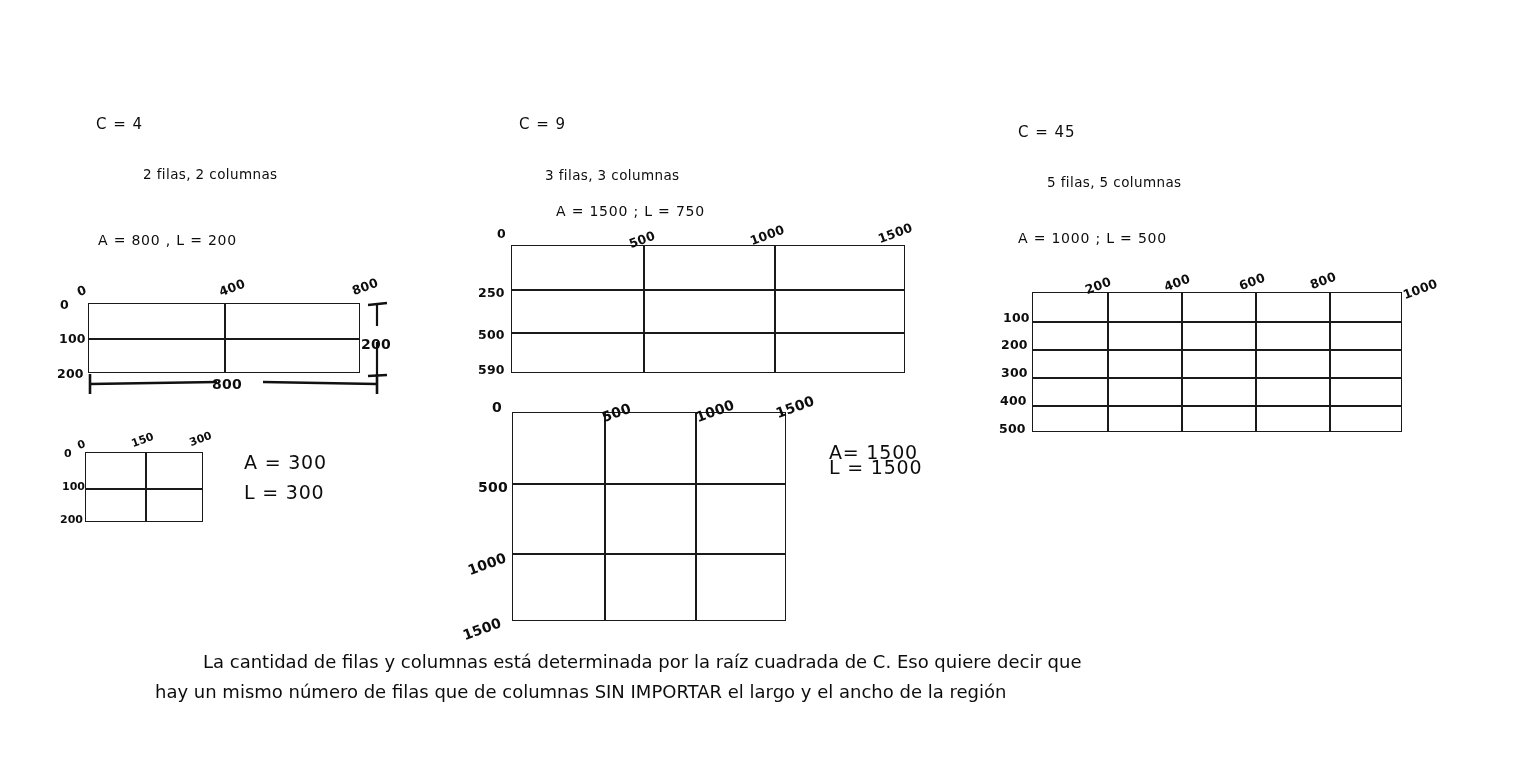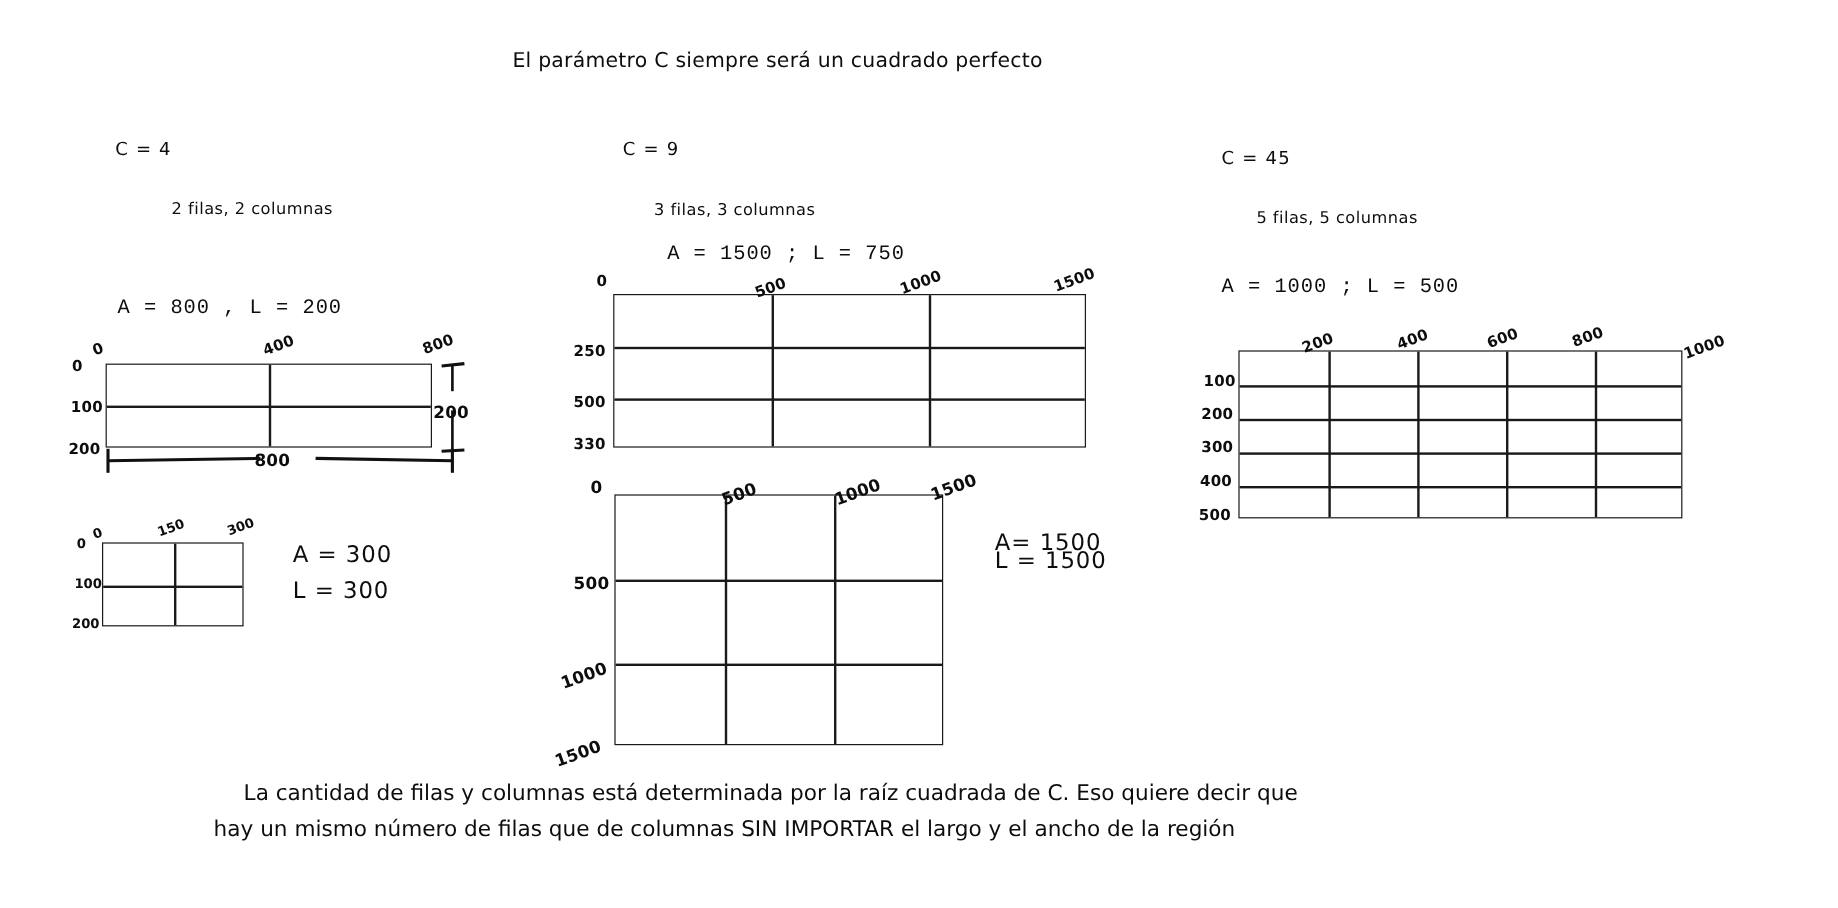--- a/index.html
+++ b/index.html
@@ -35,23 +35,22 @@
   }
   .c-label {
     font-size: 15px;
     letter-spacing: 1px;
   }
   .sub-label {
     font-size: 13.5px;
     letter-spacing: 0.4px;
   }
   .al-label {
-    font-size: 17px;
+    font-size: 14px;
     letter-spacing: 0.8px;
-    font-family: Liberation Mono, monospace;
   }
   .al-label-big {
     font-size: 19px;
     letter-spacing: 0.8px;
   }
   .tick {
     font-size: 12.5px;
     font-weight: 600;
     letter-spacing: 0.2px;
   }
@@ -74,25 +73,24 @@
   }
   .gl-v { width: 1.6px; top: 0; bottom: 0; }
   .gl-h { height: 1.6px; left: 0; right: 0; }
   svg.deco { position: absolute; overflow: visible; }
 </style>
 </head>
 <body>
 
 <div id="canvas">
 
-  <div class="t title" style="left:427px; top:41px;">El parámetro C siempre será un cuadrado perfecto</div>
 
   <div class="t c-label" style="left:96px; top:115px;">C = 4</div>
   <div class="t sub-label" style="left:143px; top:166px;">2 filas, 2 columnas</div>
-  <div class="t al-label" style="left:98px; top:248px;">A = 800  ,  L = 200</div>
+  <div class="t al-label" style="left:98px; top:232px;">A = 800  ,  L = 200</div>
 
   <div class="grid" style="left:88px; top:303px; width:272px; height:70px;">
     <div class="gl-v" style="left:135px;"></div>
     <div class="gl-h" style="top:34px;"></div>
   </div>
 
   <div class="t tick tick-rot" style="left:80px; top:284px;">0</div>
   <div class="t tick tick-rot" style="left:222px; top:284px;">400</div>
   <div class="t tick tick-rot" style="left:355px; top:283px;">800</div>
 
@@ -137,21 +135,21 @@
     <div class="gl-v" style="left:262px;"></div>
     <div class="gl-h" style="top:43px;"></div>
     <div class="gl-h" style="top:86px;"></div>
   </div>
   <div class="t tick" style="left:497px; top:226px;">0</div>
   <div class="t tick tick-rot" style="left:632px; top:236px;">500</div>
   <div class="t tick tick-rot" style="left:753px; top:233px;">1000</div>
   <div class="t tick tick-rot" style="left:881px; top:231px;">1500</div>
   <div class="t tick" style="left:478px; top:285px;">250</div>
   <div class="t tick" style="left:478px; top:327px;">500</div>
-  <div class="t tick" style="left:478px; top:362px;">330</div>
+  <div class="t tick" style="left:478px; top:362px;">590</div>
 
   <div class="grid" style="left:512px; top:412px; width:274px; height:209px;">
     <div class="gl-v" style="left:91px;"></div>
     <div class="gl-v" style="left:182px;"></div>
     <div class="gl-h" style="top:70px;"></div>
     <div class="gl-h" style="top:140px;"></div>
   </div>
   <div class="t tick" style="left:492px; top:399px; font-size:14px;">0</div>
   <div class="t tick tick-rot" style="left:605px; top:409px; font-size:14px;">500</div>
   <div class="t tick tick-rot" style="left:699px; top:409px; font-size:14px;">1000</div>
@@ -181,15 +179,15 @@
   <div class="t tick tick-rot" style="left:1242px; top:278px;">600</div>
   <div class="t tick tick-rot" style="left:1313px; top:277px;">800</div>
   <div class="t tick tick-rot" style="left:1406px; top:287px;">1000</div>
   <div class="t tick" style="left:1003px; top:310px;">100</div>
   <div class="t tick" style="left:1001px; top:337px;">200</div>
   <div class="t tick" style="left:1001px; top:365px;">300</div>
   <div class="t tick" style="left:1000px; top:393px;">400</div>
   <div class="t tick" style="left:999px; top:421px;">500</div>
 
   <div class="t caption" style="left:203px; top:648px;">La cantidad de filas y columnas está determinada por la raíz cuadrada de C. Eso quiere decir que</div>
-  <div class="t caption" style="left:155px; top:678px;margin-left:23px;">hay un mismo número de filas que de columnas SIN IMPORTAR el largo y el ancho de la región</div>
+  <div class="t caption" style="left:155px; top:678px;">hay un mismo número de filas que de columnas SIN IMPORTAR el largo y el ancho de la región</div>
 
 </div>
 
 </body></html>

